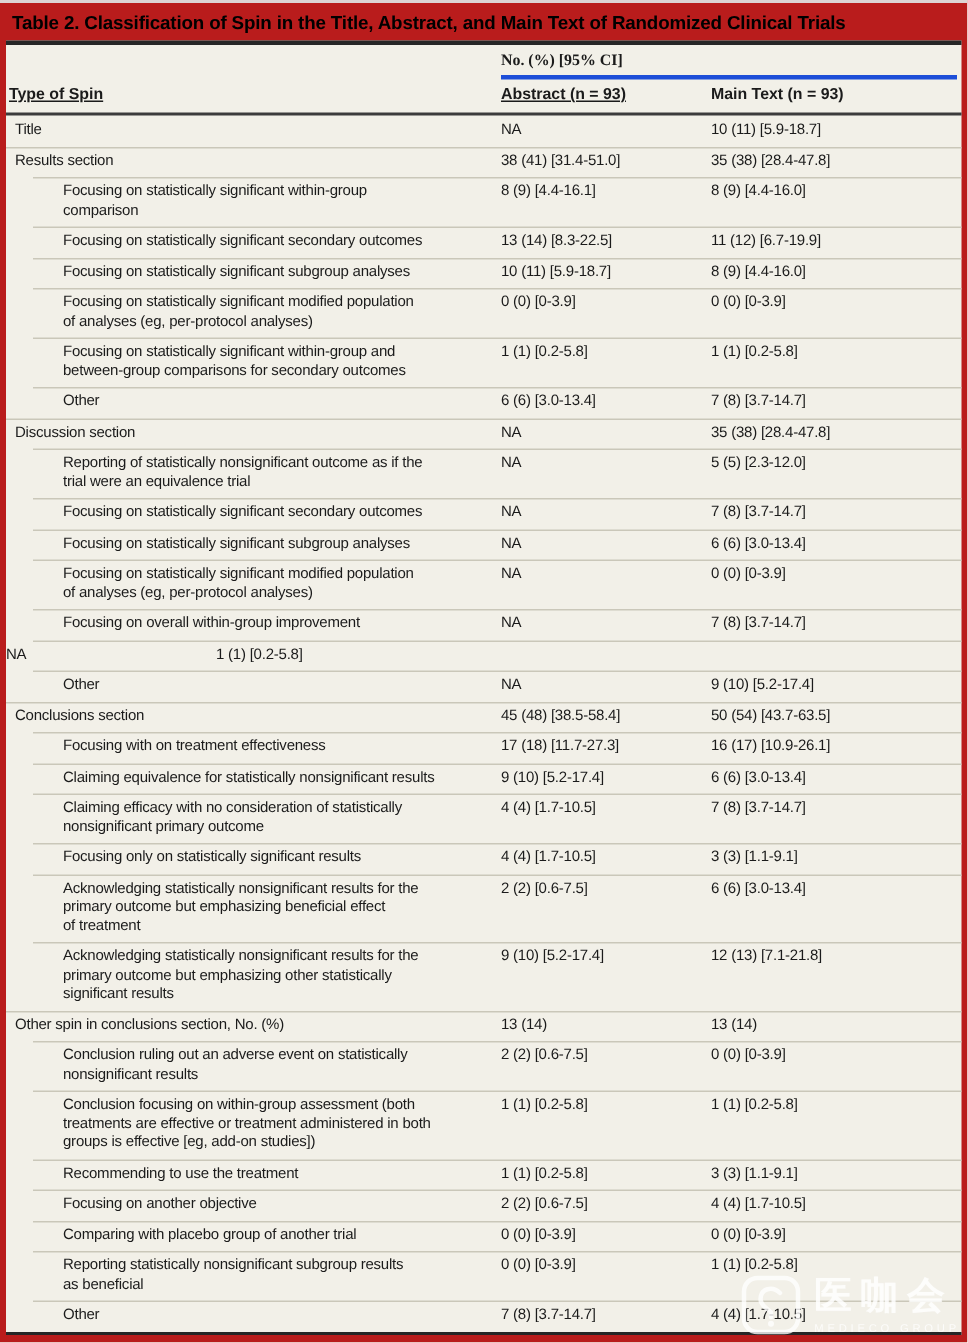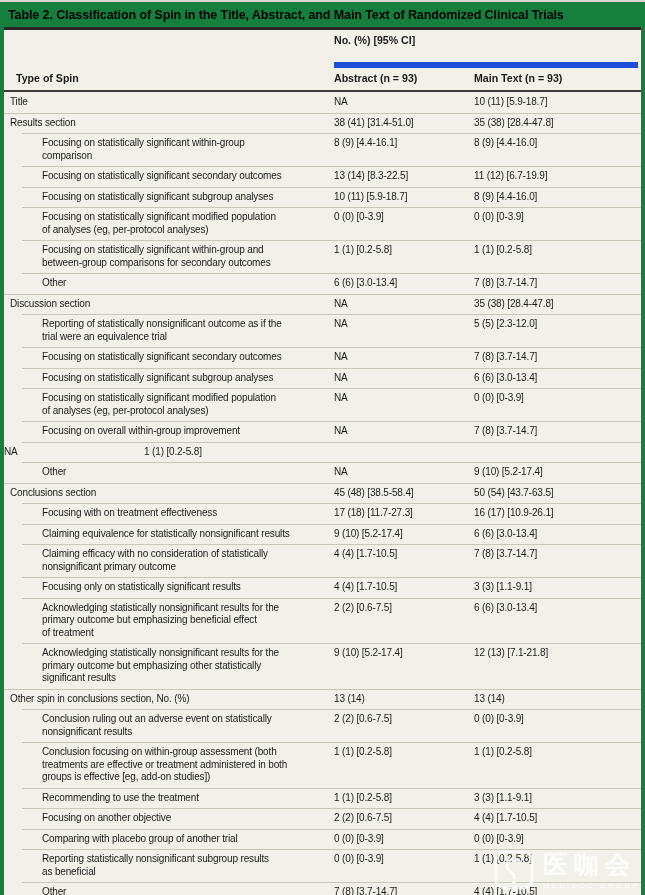--- a/index.html
+++ b/index.html
@@ -1,46 +1,47 @@
 <!DOCTYPE html>
 <html><head>
 <meta charset="utf-8">
 <style>
   * { box-sizing: border-box; }
   html,body { margin:0; padding:0; background:#ffffff; }
   .page {
     position: relative;
     width: 645px; height: 895px;
-    background: #15803d;
+    background: #b91c1c;
     font-family: "Liberation Sans", sans-serif;
     color: #1b1b1b;
     overflow: hidden;
   }
   .top-strip { height: 2px; background: #ddd4d4; }
   .table-title {
     font-size: 12.5px; font-weight: bold; color: #000;
     padding: 6px 8px 5px 8px; letter-spacing: -0.1px;
   }
   .table-panel {
     margin: 0 4px;
     background: #f2f0e8;
     border-top: 3px solid #262626;
     border-bottom: 2px solid #262626;
   }
   .thead { border-bottom: 2px solid #3c3c3c; font-weight: bold; font-size: 10.6px; }
   .hrow1 { display: flex; padding-top: 4px; }
   .hrow1 .hspacer { width: 330px; }
   .hgroup {
     flex: 1; margin-right: 3px;
-    padding-bottom: 15px; border-bottom: 6px solid #1d4ed8;
+    padding-bottom: 3px; border-bottom: 3px solid #1d4ed8;
     line-height: 13px;
+    font-family: Liberation Serif, serif;
   }
   .hrow2 { display: flex; align-items: flex-end; padding: 4px 0 5px 0; line-height: 13px; }
-  .hrow2 .hcol1 { width: 330px; padding-left: 12px; }
-  .hrow2 .hcol2 { width: 140px; }
+  .hrow2 .hcol1 { width: 330px; padding-left: 2px; text-decoration: underline; }
+  .hrow2 .hcol2 { width: 140px; text-decoration: underline; }
   .hrow2 .hcol3 { flex: 1; }
 
   .tbody { font-size: 10px; line-height: 12.5px; letter-spacing: -0.15px; }
   .trow { position: relative; display: flex; align-items: flex-start; padding: 4px 0; }
   .trow:not(:first-child)::before {
     content: ""; position: absolute; top: 0; left: 0; right: 0;
     height: 1px; background: #cac7b9;
   }
   .trow.sub:not(:first-child)::before { left: 18px; }
   .trow .c1 { width: 330px; padding-left: 6px; padding-right: 8px; white-space: pre-line; }

